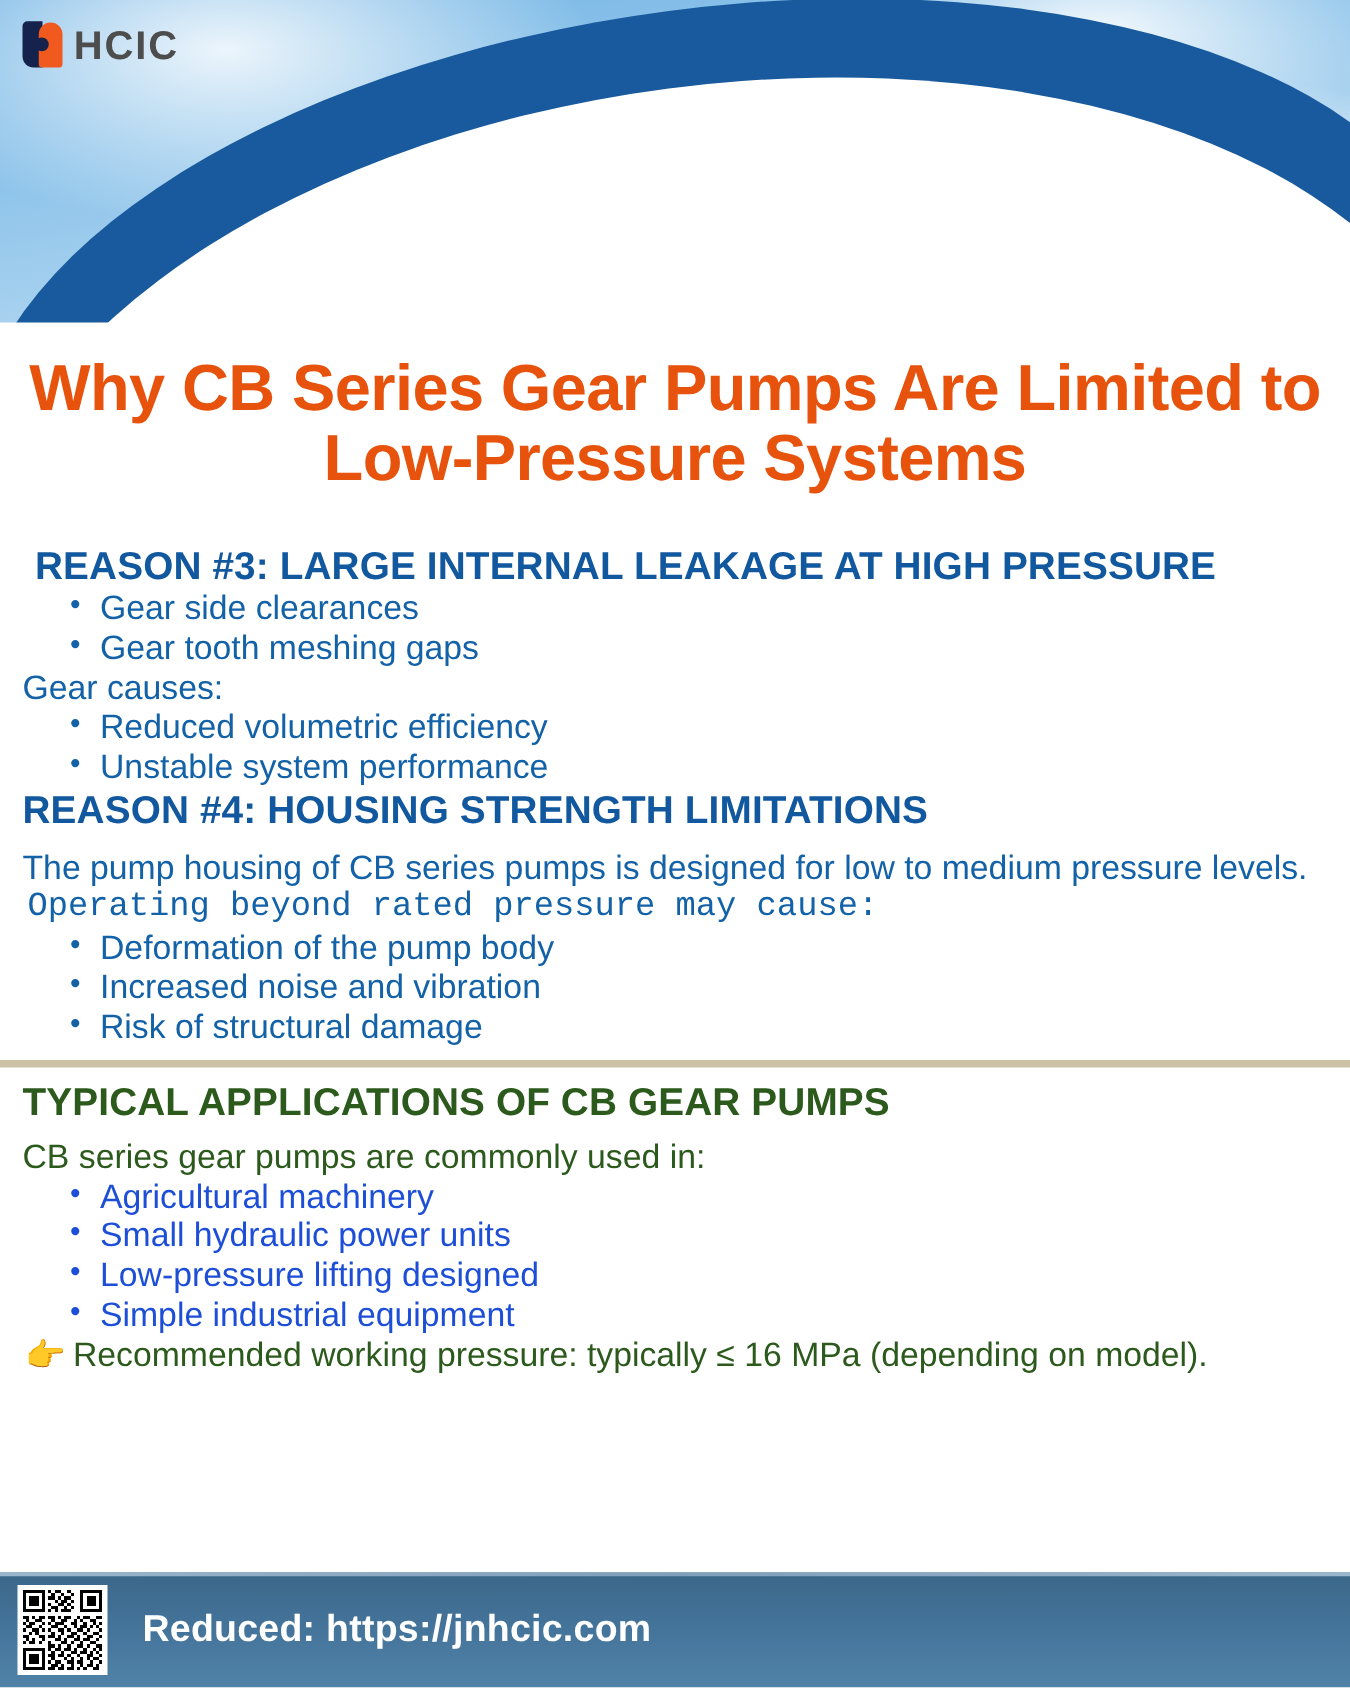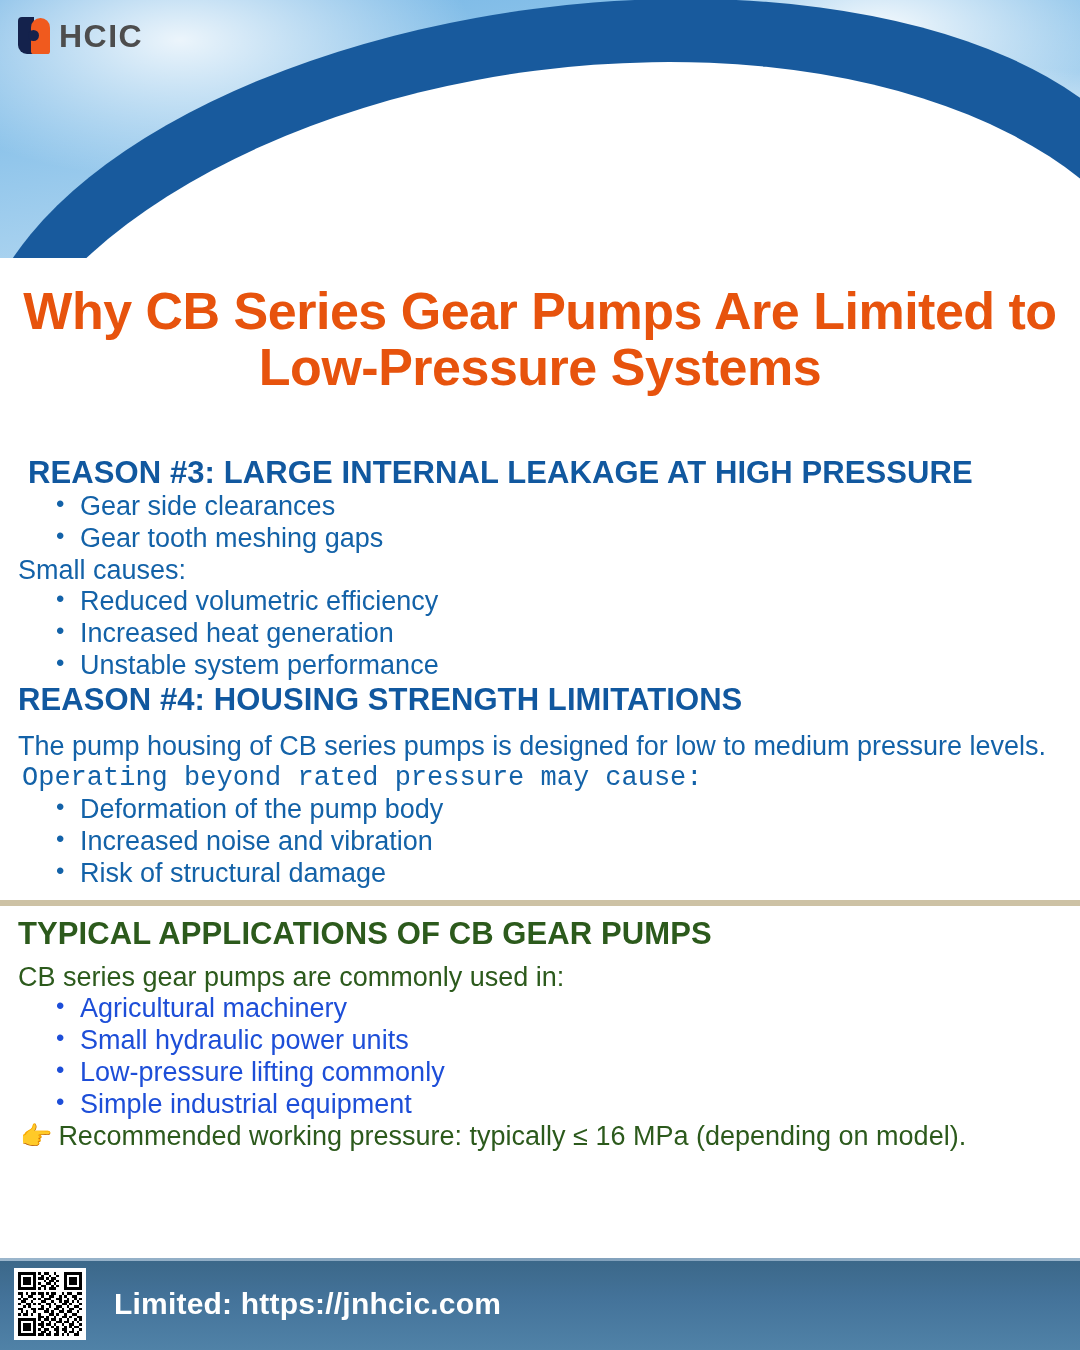--- a/index.html
+++ b/index.html
@@ -405,30 +405,29 @@
       <div class="notch"></div>
     </div>
     <div class="logo-word">HCIC</div>
   </div>
 </div>
 
 <h1 class="title">Why CB Series Gear Pumps Are Limited to Low-Pressure Systems</h1>
 
 <div class="content">
 
-  <div style="margin-top:60px;">
+  <div style="margin-top:40px;">
     <h2 class="sec-head indent">REASON #3: LARGE INTERNAL LEAKAGE AT HIGH PRESSURE</h2>
     <ul class="blist">
       <li>Gear side clearances</li>
       <li>Gear tooth meshing gaps</li>
     </ul>
-    <p class="para">Small causes:</p>
+    <p class="para">Gear causes:</p>
     <ul class="blist">
       <li>Reduced volumetric efficiency</li>
-      <li>Increased heat generation</li>
       <li>Unstable system performance</li>
     </ul>
   </div>
 
   <div style="">
     <h2 class="sec-head">REASON #4: HOUSING STRENGTH LIMITATIONS</h2>
     <p class="para" style="margin-top:13px;">The pump housing of CB series pumps is designed for low to medium pressure levels.</p>
     <p class="para lead">Operating beyond rated pressure may cause:</p>
     <ul class="blist">
       <li>Deformation of the pump body</li>
@@ -438,21 +437,21 @@
   </div>
 
   <div class="divider"></div>
 
   <div>
     <h2 class="sec-head green">TYPICAL APPLICATIONS OF CB GEAR PUMPS</h2>
     <p class="para green" style="margin-top:10px;">CB series gear pumps are commonly used in:</p>
     <ul class="blist green">
       <li>Agricultural machinery</li>
       <li>Small hydraulic power units</li>
-      <li>Low-pressure lifting commonly</li>
+      <li>Low-pressure lifting designed</li>
       <li>Simple industrial equipment</li>
     </ul>
     <div class="note-line">
       <span class="finger">👉</span>
       <span>Recommended working pressure: typically ≤ 16 MPa (depending on model).</span>
     </div>
   </div>
 </div>
 
 <div class="footer">
@@ -615,14 +614,14 @@
           <rect x="23" y="23" width="1" height="1"></rect>
         <rect x="8" y="24" width="2" height="1"></rect>
           <rect x="11" y="24" width="2" height="1"></rect>
           <rect x="14" y="24" width="2" height="1"></rect>
         <rect x="17" y="24" width="1" height="1"></rect>
           <rect x="19" y="24" width="1" height="1"></rect>
           <rect x="22" y="24" width="2" height="1"></rect>
       </g>
     </svg>
   </div>
-  <div class="footer-text">Limited: https://jnhcic.com</div>
+  <div class="footer-text">Reduced: https://jnhcic.com</div>
 </div>
 
 </body></html>

